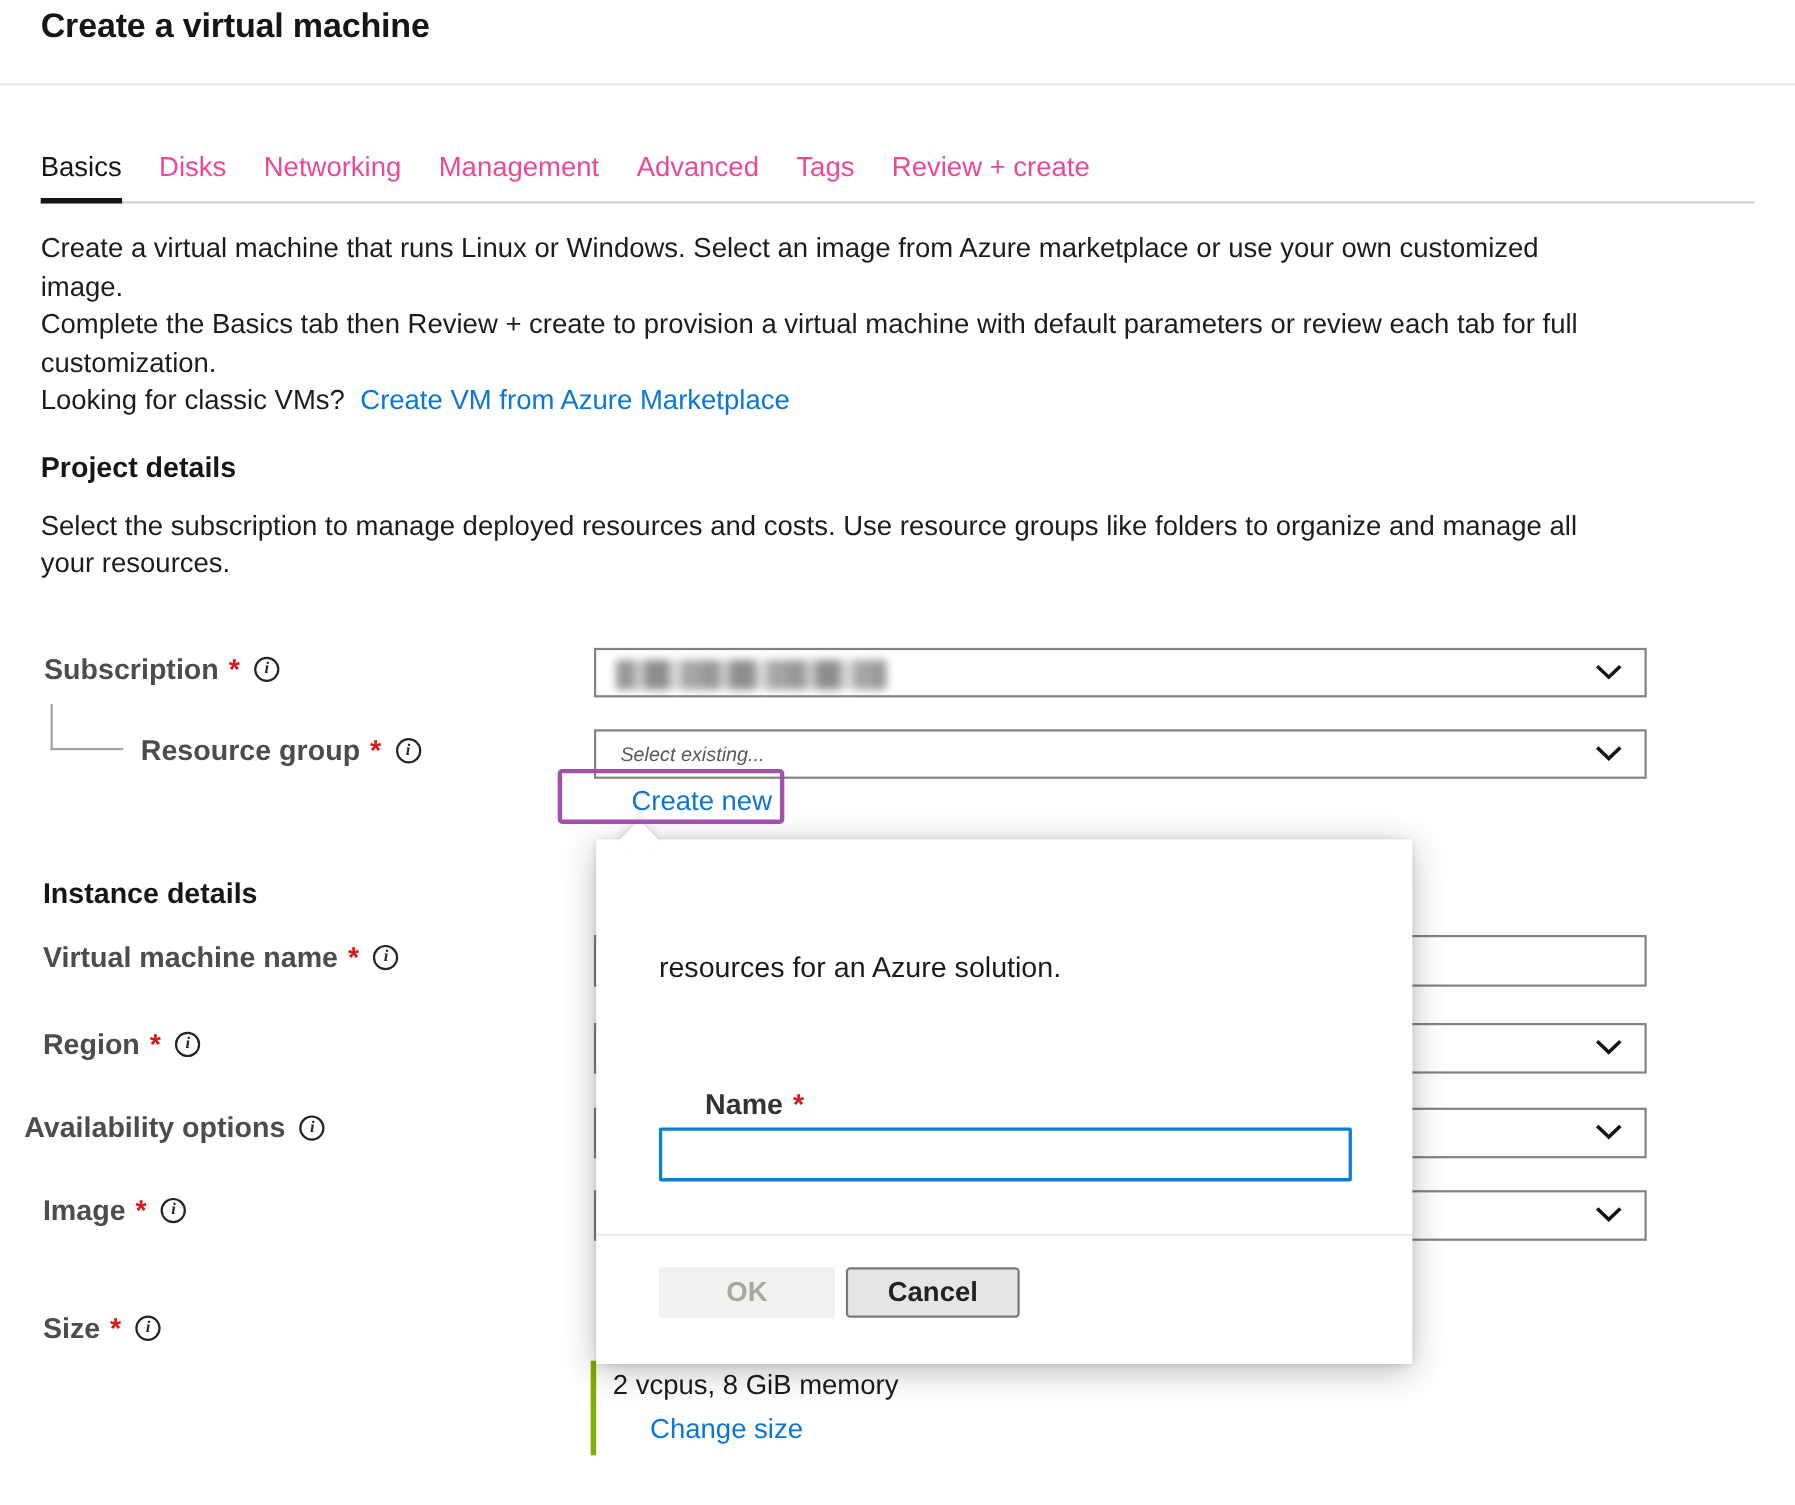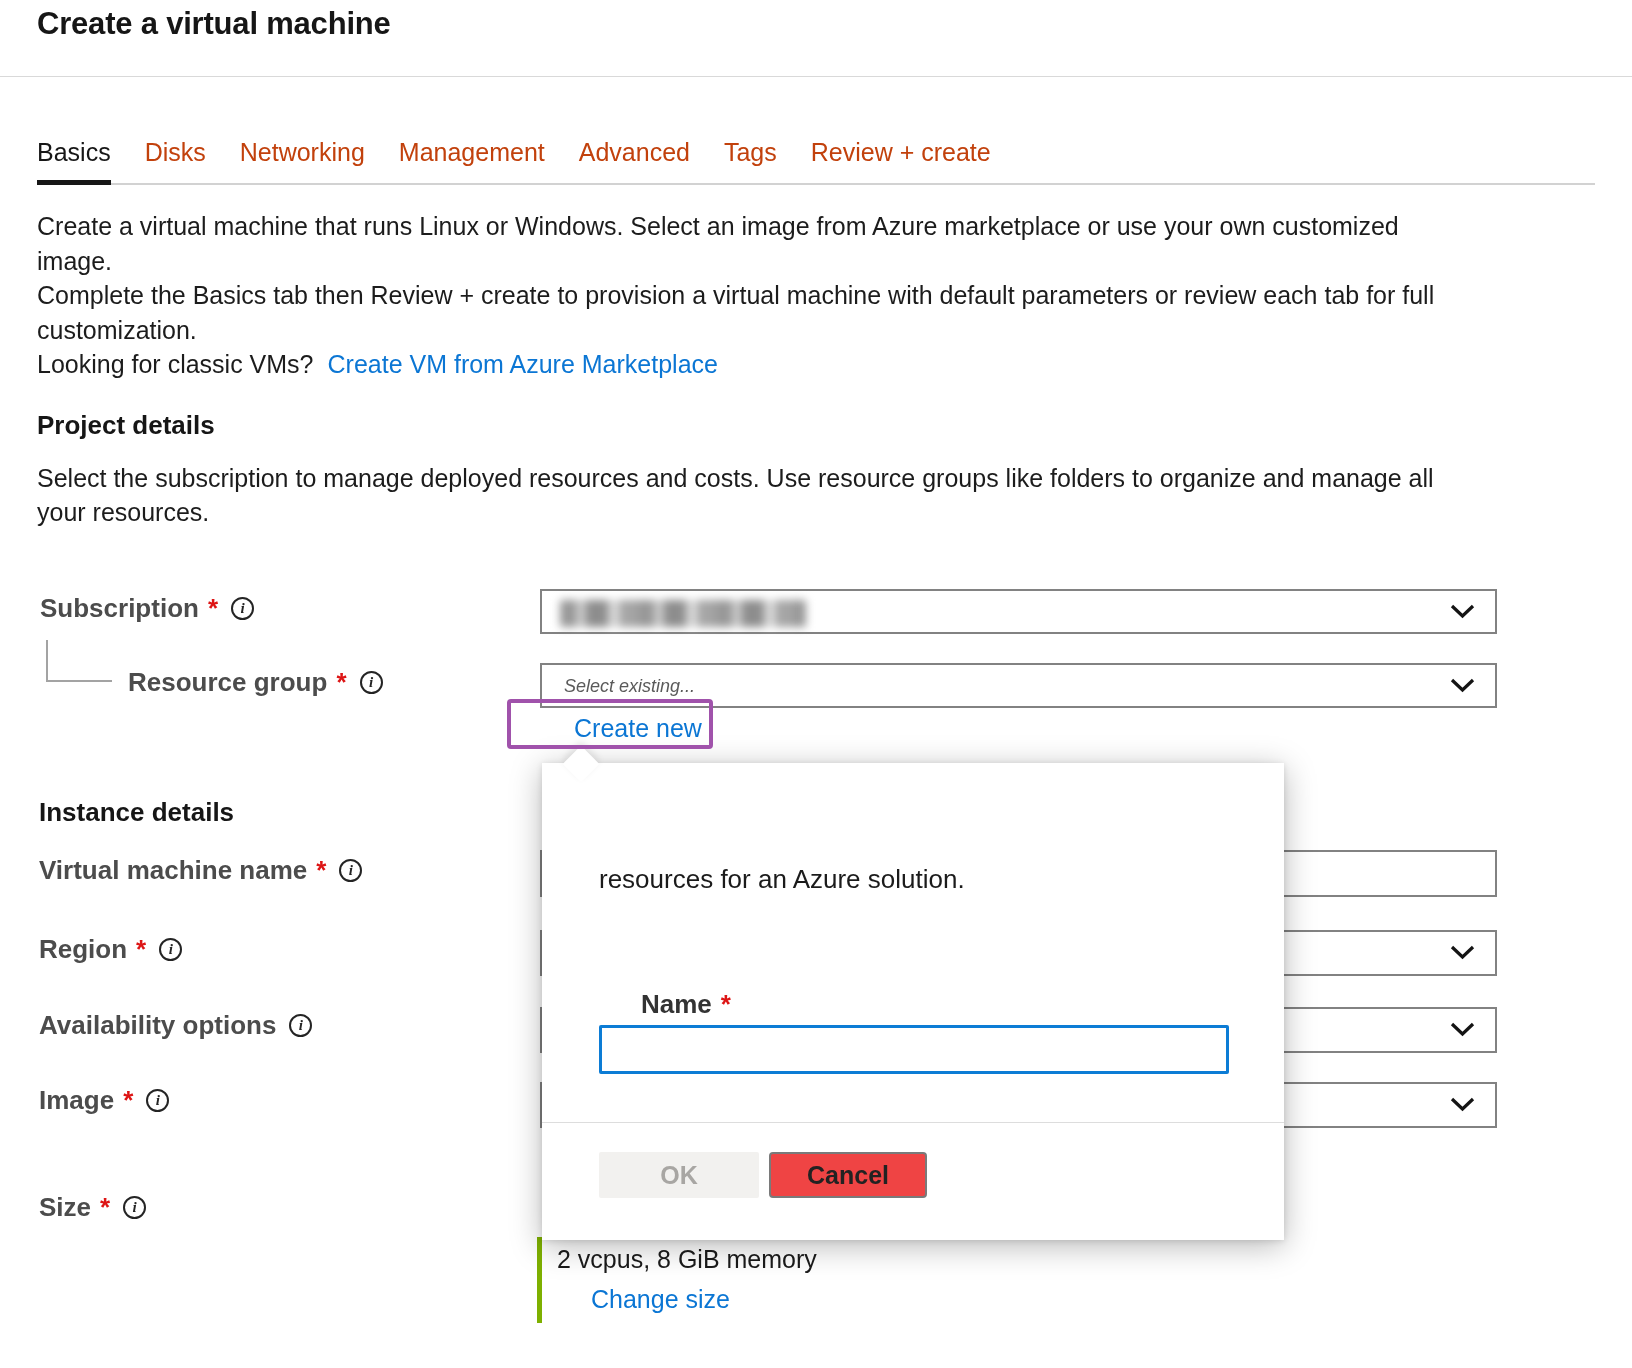--- a/index.html
+++ b/index.html
@@ -6,21 +6,21 @@
   html,body { background:#fff; }
   body { font-family:"Liberation Sans", sans-serif; color:#1b1b1b; }
   .canvas { position:relative; width:1632px; height:1368px; background:#fff; overflow:hidden; }
 
   
   .page-title { position:absolute; left:37px; top:6px; font-size:31px; font-weight:700; color:#161616; letter-spacing:-0.2px; }
   .header-divider { position:absolute; left:0; top:76px; width:100%; height:1px; background:#d9d9d9; }
 
   
   .tabs { position:absolute; left:37px; right:37px; top:138px; display:flex; gap:34px; border-bottom:2px solid #d2d2d2; }
-  .tab { font-size:25px; color:#c2410c; padding-bottom:13px; border-bottom:5px solid transparent; margin-bottom:-2px; cursor:pointer; white-space:nowrap; }
+  .tab { font-size:25px; color:#ec4899; padding-bottom:13px; border-bottom:5px solid transparent; margin-bottom:-2px; cursor:pointer; white-space:nowrap; }
   .tab.active { color:#161616; border-bottom-color:#161616; }
 
   
   .intro { position:absolute; left:37px; top:209px; font-size:25px; line-height:34.5px; color:#1c1c1c; }
   .intro .line { display:block; white-space:nowrap; }
   .link { color:#0b76d4; cursor:pointer; text-decoration:none;margin-left:34px; }
   .classic-row { display:flex; }
   .classic-row .link { margin-left:14px; }
 
   
@@ -62,21 +62,21 @@
                  box-shadow:-3px -3px 7px rgba(0,0,0,.10); }
   .dialog-body { position:absolute; inset:0; z-index:2; }
   .dialog-text { position:absolute; left:57px; top:98px; font-size:26px; line-height:37px; color:#1b1b1b; }
   .dialog-text .line { display:block; white-space:nowrap; }
   .dialog-name-row { position:absolute; left:57px; top:226px; display:flex; align-items:center; font-size:26px; font-weight:700; color:#333;margin-left:42px; }
   .dialog-input { position:absolute; left:57px; top:262px; width:630px; height:49px; border:3px solid #0c7cd5; border-radius:2px;
                   font-size:25px; padding:0 12px; outline:none; font-family:"Liberation Sans", sans-serif; }
   .dialog-divider { position:absolute; left:0; top:359px; width:100%; height:1px; background:#dddddd; }
   .btn { position:absolute; top:389px; height:46px; font-size:25px; font-weight:600; font-family:"Liberation Sans", sans-serif; cursor:pointer; }
   .btn-ok { left:57px; width:160px; background:#f2f1ef; color:#a8a6a3; border:none; border-radius:2px; }
-  .btn-cancel { left:227px; width:158px; background:#ef4444; color:#222; border:2px solid #7a7a7a; border-radius:4px; }
+  .btn-cancel { left:227px; width:158px; background:#e5e5e5; color:#222; border:2px solid #7a7a7a; border-radius:4px; }
 </style>
 </head>
 <body>
 
 <div class="canvas">
 
   <div class="page-title">Create a virtual machine</div>
   <div class="header-divider"></div>
 
   <div class="tabs">
@@ -145,21 +145,21 @@
   <div class="label-row" style="left:39px; top:856px;">
     <span>Virtual machine name</span>
     <span class="req">*</span>
     <span class="info-icon">i</span>
   </div>
   <div class="label-row" style="left:39px; top:935px;">
     <span>Region</span>
     <span class="req">*</span>
     <span class="info-icon">i</span>
   </div>
-  <div class="label-row" style="left:39px; top:1011px;">
+  <div class="label-row" style="left:22px; top:1011px;">
     <span>Availability options</span>
     <span class="info-icon">i</span>
   </div>
   <div class="label-row" style="left:39px; top:1086px;">
     <span>Image</span>
     <span class="req">*</span>
     <span class="info-icon">i</span>
   </div>
   <div class="label-row" style="left:39px; top:1193px;">
     <span>Size</span>

